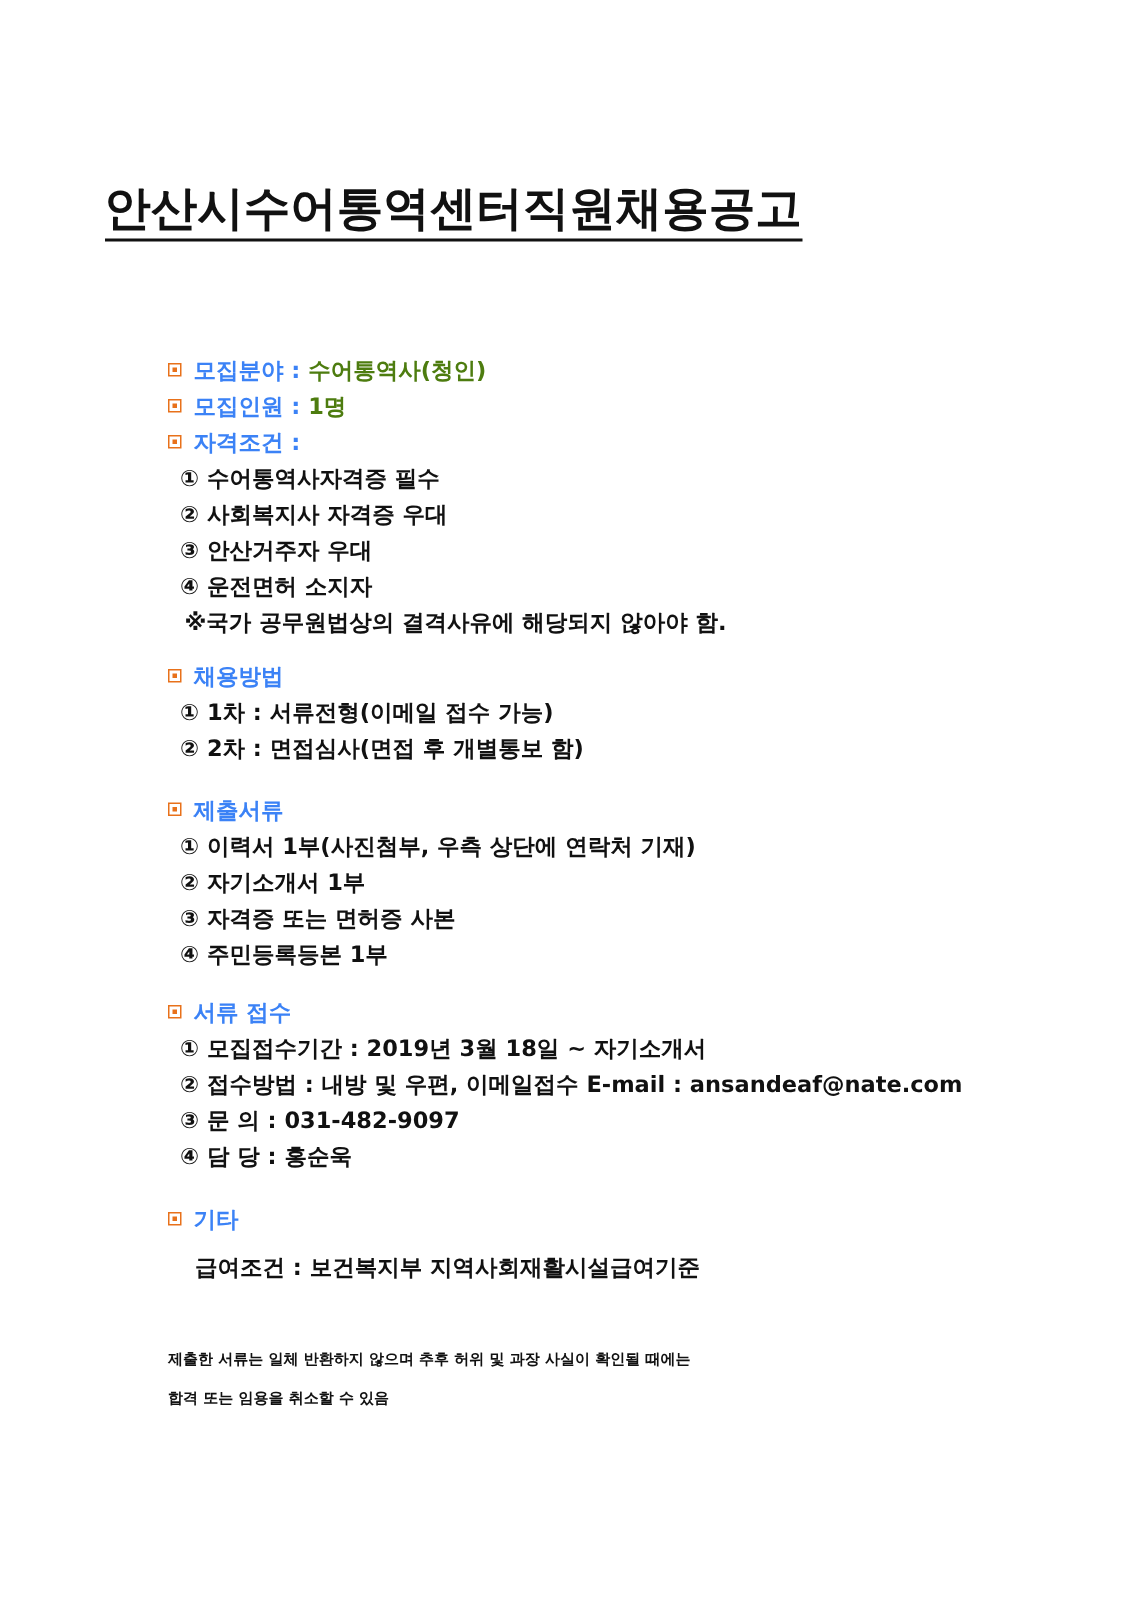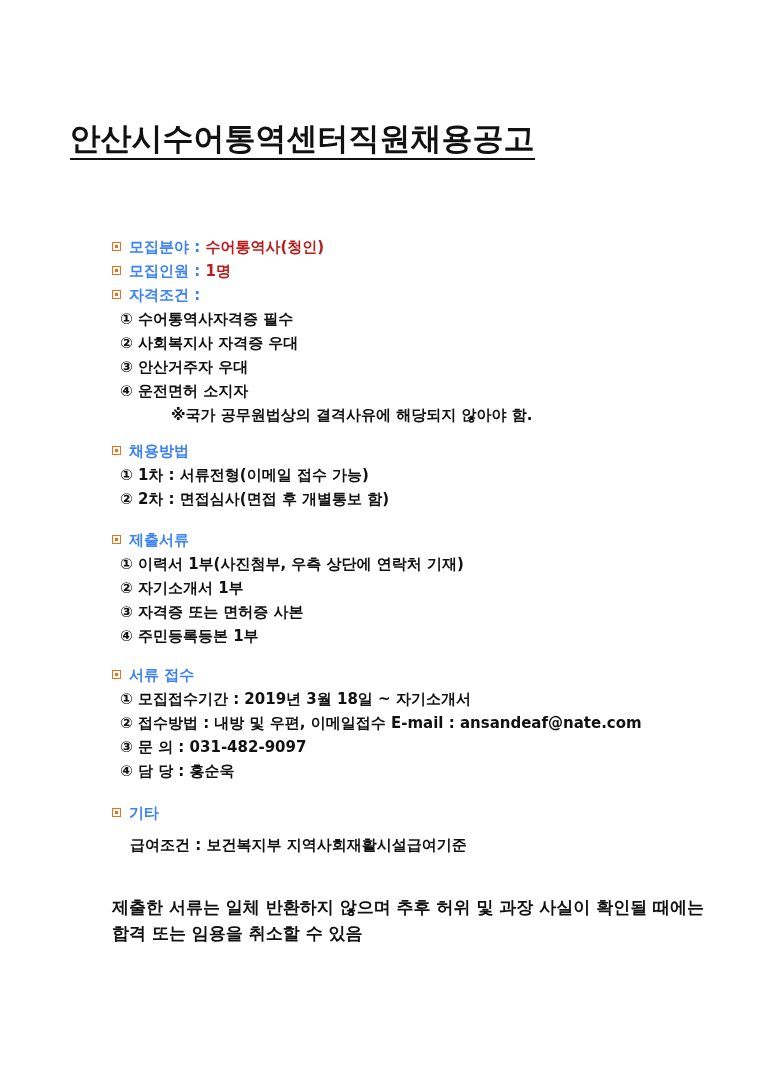--- a/index.html
+++ b/index.html
@@ -15,25 +15,25 @@
   .line {
     position: absolute; left: 112px; font-size: 15px; font-weight: bold; white-space: nowrap;
     line-height: 22px;
   }
   .head { color: #3b82f6; }
   .box {
     display: inline-block; width: 9px; height: 9px; border: 1.5px solid #e8711a; position: relative;
     margin-right: 8px; vertical-align: 1px; box-sizing: border-box;
   }
   .box::after { content: ""; position: absolute; left: 1.5px; top: 1.5px; width: 3px; height: 3px; background: #e8711a; }
-  .val { color: #b91c1c; }
+  .val { color: #4d7c0f; }
   .item { left: 120px; }
-  .note { left: 123px; margin-left: 48px; }
+  .note { left: 123px; }
   .indent { left: 130px; margin-top: 8px; }
-  .foot { left: 112px; font-size: 17px; }
+  .foot { left: 112px; font-size: 10px; }
 </style>
 </head>
 <body>
 
 <div class="title"><span>안산시수어통역센터직원채용공고</span></div>
 
 <div class="line" style="top:236px"><span class="box"></span><span class="head">모집분야 :</span> <span class="val">수어통역사(청인)</span></div>
 <div class="line" style="top:260px"><span class="box"></span><span class="head">모집인원 :</span> <span class="val">1명</span></div>
 <div class="line" style="top:284px"><span class="box"></span><span class="head">자격조건 :</span></div>
 <div class="line item" style="top:308px">① 수어통역사자격증 필수</div>

